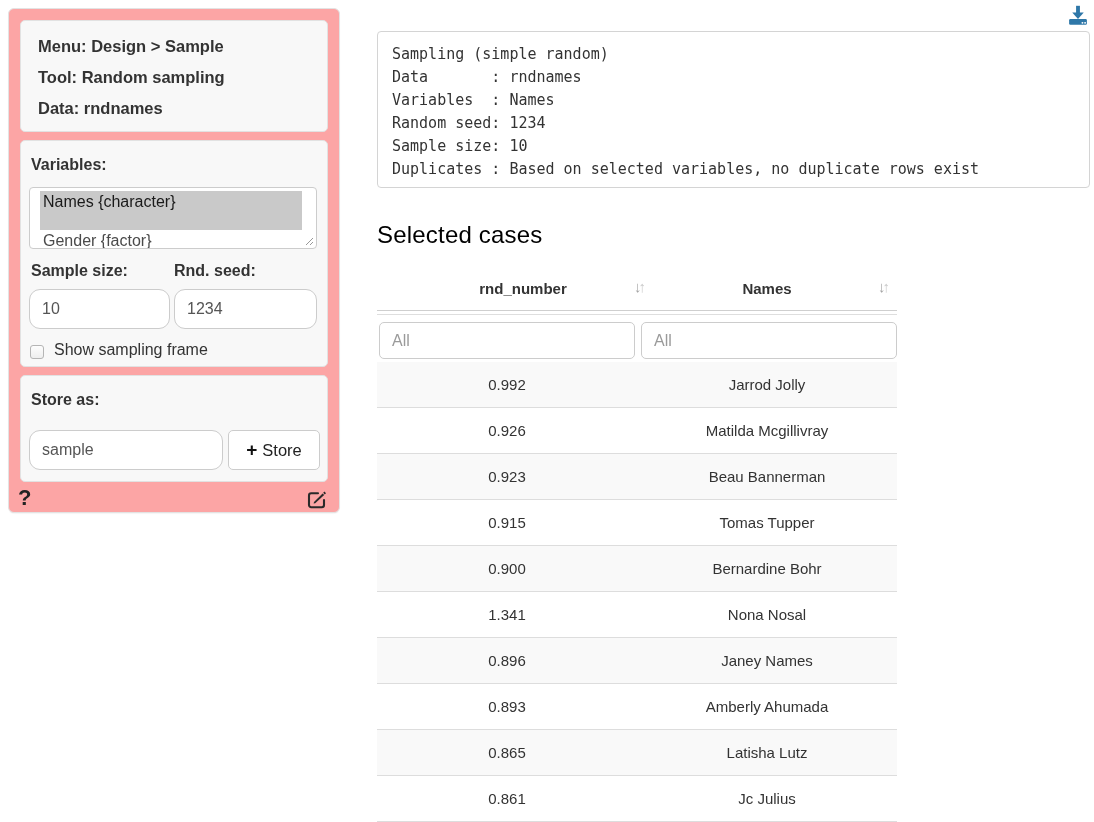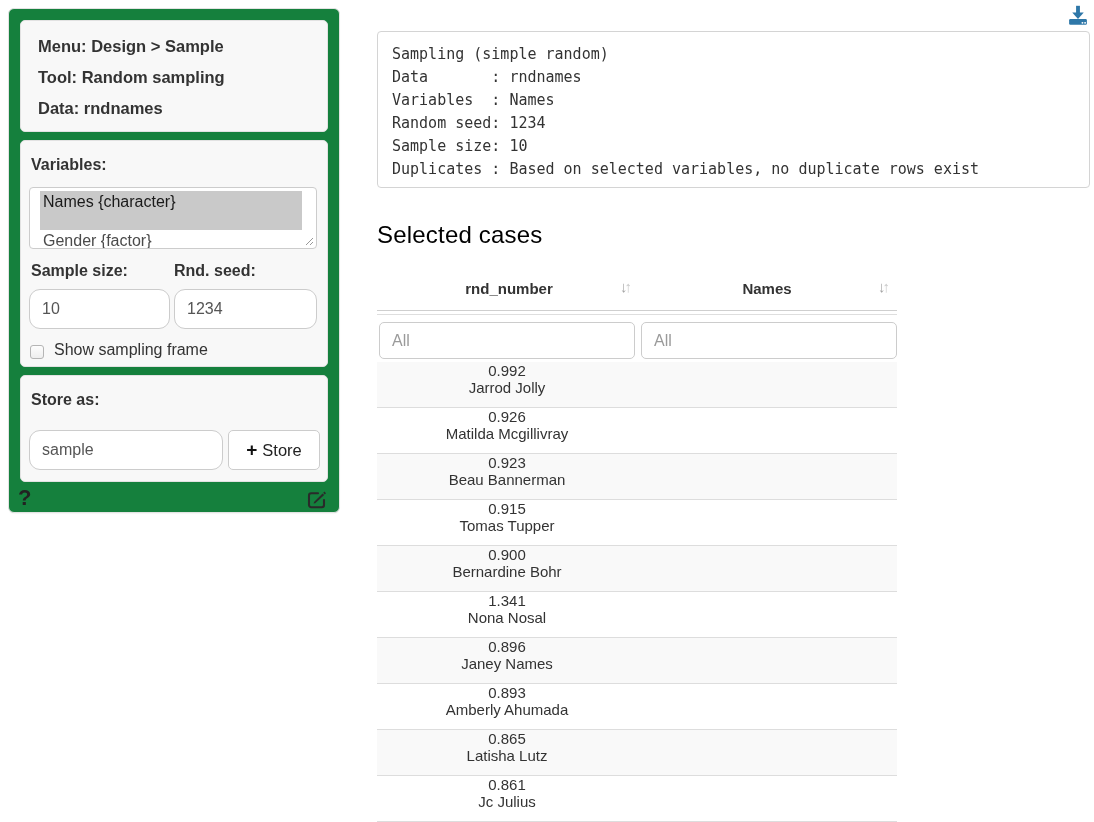--- a/index.html
+++ b/index.html
@@ -5,21 +5,21 @@
   * { margin:0; padding:0; box-sizing:border-box; }
   html,body { background:#fff; }
   #app {
     position:relative; width:1094px; height:822px; overflow:hidden;
     font-family:"Liberation Sans", sans-serif; color:#333; background:#fff;
   }
 
   
   .sidebar {
     position:absolute; left:8px; top:8px; width:332px; height:505px;
-    background:#15803d; border:1px solid #e3e3e3; border-radius:6px;
+    background:#fca5a5; border:1px solid #e3e3e3; border-radius:6px;
     box-shadow:0 1px 1px rgba(0,0,0,0.04);
   }
   .card {
     position:absolute; left:11px; width:308px;
     background:#f8f8f8; border:1px solid #e2e2e2; border-radius:5px;
   }
   .card1 { top:11px; height:112px; }
   .card2 { top:131px; height:227px; }
   .card3 { top:366px; height:107px; }
 
@@ -86,38 +86,38 @@
     position:absolute; left:377px; top:221px;
     font-size:24px; font-weight:500; color:#000; letter-spacing:0.2px;
   }
 
   .table-region { position:absolute; left:377px; top:266px; width:520px; height:556px; }
   .th {
     position:absolute; top:0; height:44px; width:260px;
     display:flex; align-items:center; justify-content:center;
     font-size:15px; font-weight:bold; color:#333; cursor:pointer;
   }
-  .th1 { left:2px; } .th2 { left:260px; }
+  .th1 { left:16px; } .th2 { left:260px; }
   .sort { position:absolute; right:10px; top:12px; font-size:15px; letter-spacing:-3px; }
   .sort .dn { color:#a6a6a6; } .sort .up { color:#cccccc; }
 
   .header-sep { position:absolute; left:0; top:44px; width:520px; height:5px;
     border-top:1px solid #cfcfcf; border-bottom:1px solid #dedede; }
 
   .filter-input {
     position:absolute; top:56px; height:37px; width:256px;
     background:#fff; border:1px solid #ccc; border-radius:5px;
     font-family:"Liberation Sans", sans-serif; font-size:16px; color:#555;
     padding:0 12px; outline:none;
   }
   .filter-input::placeholder { color:#9a9a9a; }
   .f1 { left:2px; } .f2 { left:264px; }
 
   .tbody { position:absolute; left:0; top:96px; width:520px; }
-  .trow { display:flex; width:520px; height:46px; border-bottom:1px solid #ddd; background:#fff;flex-direction:column; }
+  .trow { display:flex; width:520px; height:46px; border-bottom:1px solid #ddd; background:#fff; }
   .trow.odd { background:#f9f9f9; }
   .tcell {
     width:260px; display:flex; align-items:center; justify-content:center;
     font-size:15px; color:#333; white-space:nowrap;
   }
 </style>
 </head>
 <body>
 
 <div id="app">

